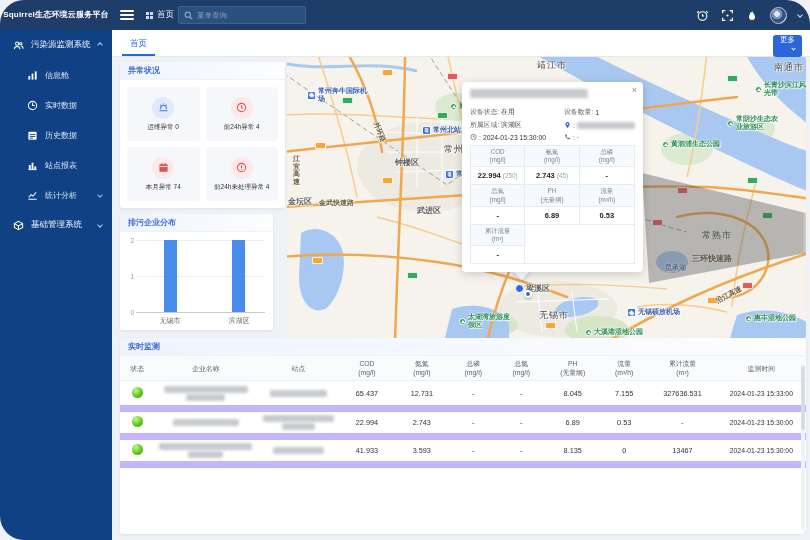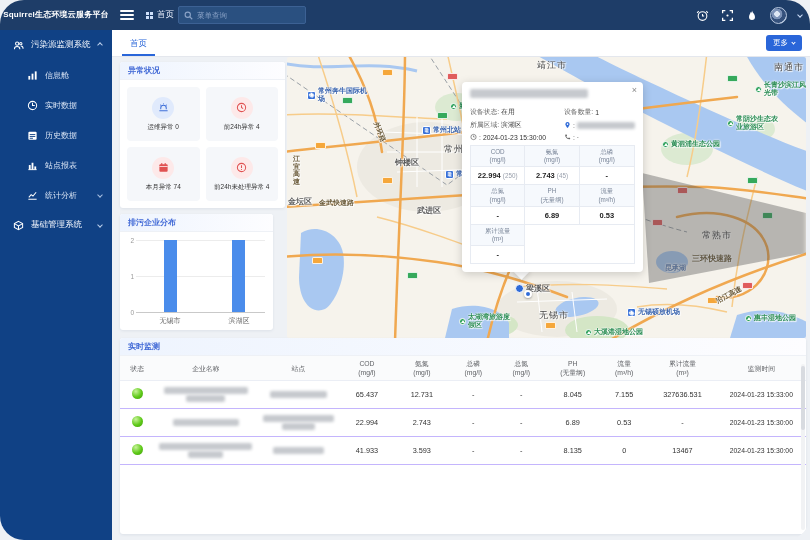--- a/index.html
+++ b/index.html
@@ -32,21 +32,21 @@
   .sb-item { height:30px; display:flex; align-items:center; gap:7px; padding-left:27px; padding-right:10px; color:#dbe6f6; font-size:8px; cursor:pointer; }
   .sb-item .sp { flex:1; }
   .sb-item .chev { border-color:#a9c0e2; }
   .sb-ic { width:11px; height:11px; flex:none; }
   .sb-ic svg { width:11px; height:11px; display:block; }
 
   
   .content { position:absolute; left:112px; top:30px; width:698px; height:510px; }
   .tabbar { position:absolute; left:0; top:0; width:698px; height:27px; background:#fff; border-bottom:1px solid #e4e7ed; }
   .tab-active { position:absolute; left:10px; top:0; height:26px; line-height:26px; padding:0 8px; color:#2a66d9; font-size:8.5px; border-bottom:2px solid #2a66d9; cursor:pointer; }
-  .more-btn { position:absolute; right:8px; top:5px; height:16px; background:#2a66d9; color:#fff; font-size:7.5px; border-radius:3px; display:flex; align-items:center; gap:4px; padding:0 7px; cursor:pointer; }
+  .more-btn { position:absolute; right:8px; top:5px; height:22px; background:#2a66d9; color:#fff; font-size:7.5px; border-radius:3px; display:flex; align-items:flex-end; gap:4px; padding:0 7px; cursor:pointer;flex-direction:column; }
   .more-btn .chev { border-color:#fff; width:3px; height:3px; margin-top:-2px; }
 
   .panel { position:absolute; background:#fff; border-radius:3px; box-shadow:0 1px 3px rgba(30,50,90,.08); }
   .panel-head { height:18px; display:flex; align-items:center; padding:0 8px; font-size:8px; font-weight:700; color:#4169d6; background:linear-gradient(90deg,#eef4fe,#fdfdff); border-bottom:1px solid #eef1f6; border-radius:3px 3px 0 0; }
 
   
   .abnormal { left:8px; top:32px; width:165px; height:146px; }
   .cards { display:grid; grid-template-columns:1fr 1fr; gap:6px; padding:7px; }
   .card { height:54px; background:#f5f7fa; border-radius:4px; display:flex; flex-direction:column; align-items:center; justify-content:center; gap:4px; cursor:pointer; }
   .cic { width:22px; height:22px; border-radius:50%; display:flex; align-items:center; justify-content:center; }
@@ -103,21 +103,21 @@
   .pt-last .pt-h { border-bottom:1px solid #e7ebf2; }
   .pt-last .pt-col { border-right:1px solid #e7ebf2; }
   .pt-last .pt-col .pt-h, .pt-last .pt-col .pt-v { border-right:none; }
   .pt-last .pt-col .pt-v { border-bottom:none; }
   .pt-empty { background:#fff; }
 
   
   .tablep { left:8px; top:308px; width:686px; height:196px; }
   table.mon { width:100%; border-collapse:collapse; table-layout:fixed; }
   table.mon th { font-size:6.8px; font-weight:400; color:#606266; background:#fafbfc; padding:3px 1px; line-height:1.35; border-bottom:1px solid #ebeef5; text-align:center; }
-  table.mon td { font-size:7.3px; color:#333; text-align:center; height:28px; border-bottom:1px solid #c4b5fd; }
+  table.mon td { font-size:7.3px; color:#333; text-align:center; height:28px; border-bottom:7px solid #c4b5fd; }
   .dot { display:inline-block; width:11px; height:11px; border-radius:50%; background:radial-gradient(circle at 35% 30%, #c8f39a, #5ec918 55%, #3f9c0c); }
   .bl-line { height:7px; margin:1px auto; }
   .vscroll { position:absolute; right:1px; top:26px; bottom:4px; width:4px; background:#f1f2f4; border-radius:2px; }
   .vthumb { position:absolute; top:2px; right:0; width:4px; height:64px; background:#d8dbe0; border-radius:2px; cursor:pointer; }
 </style>
 </head>
 <body>
 
 <div class="app">
 

